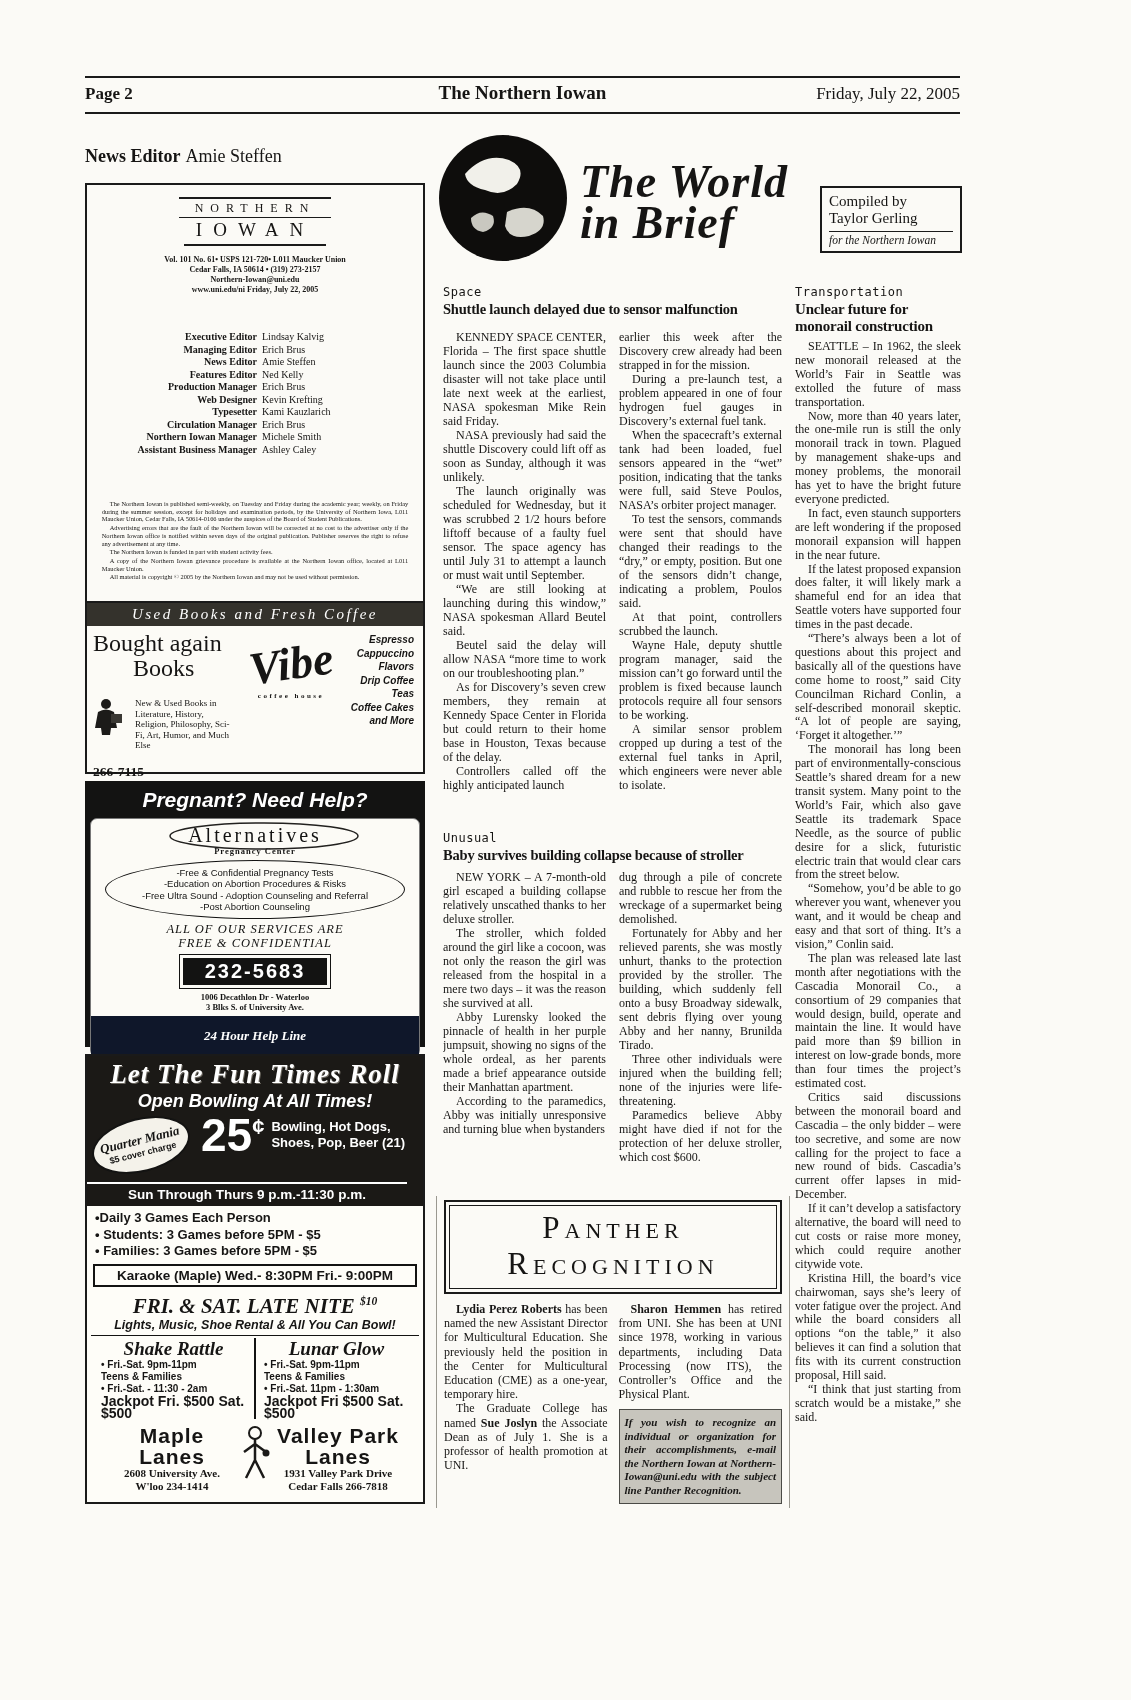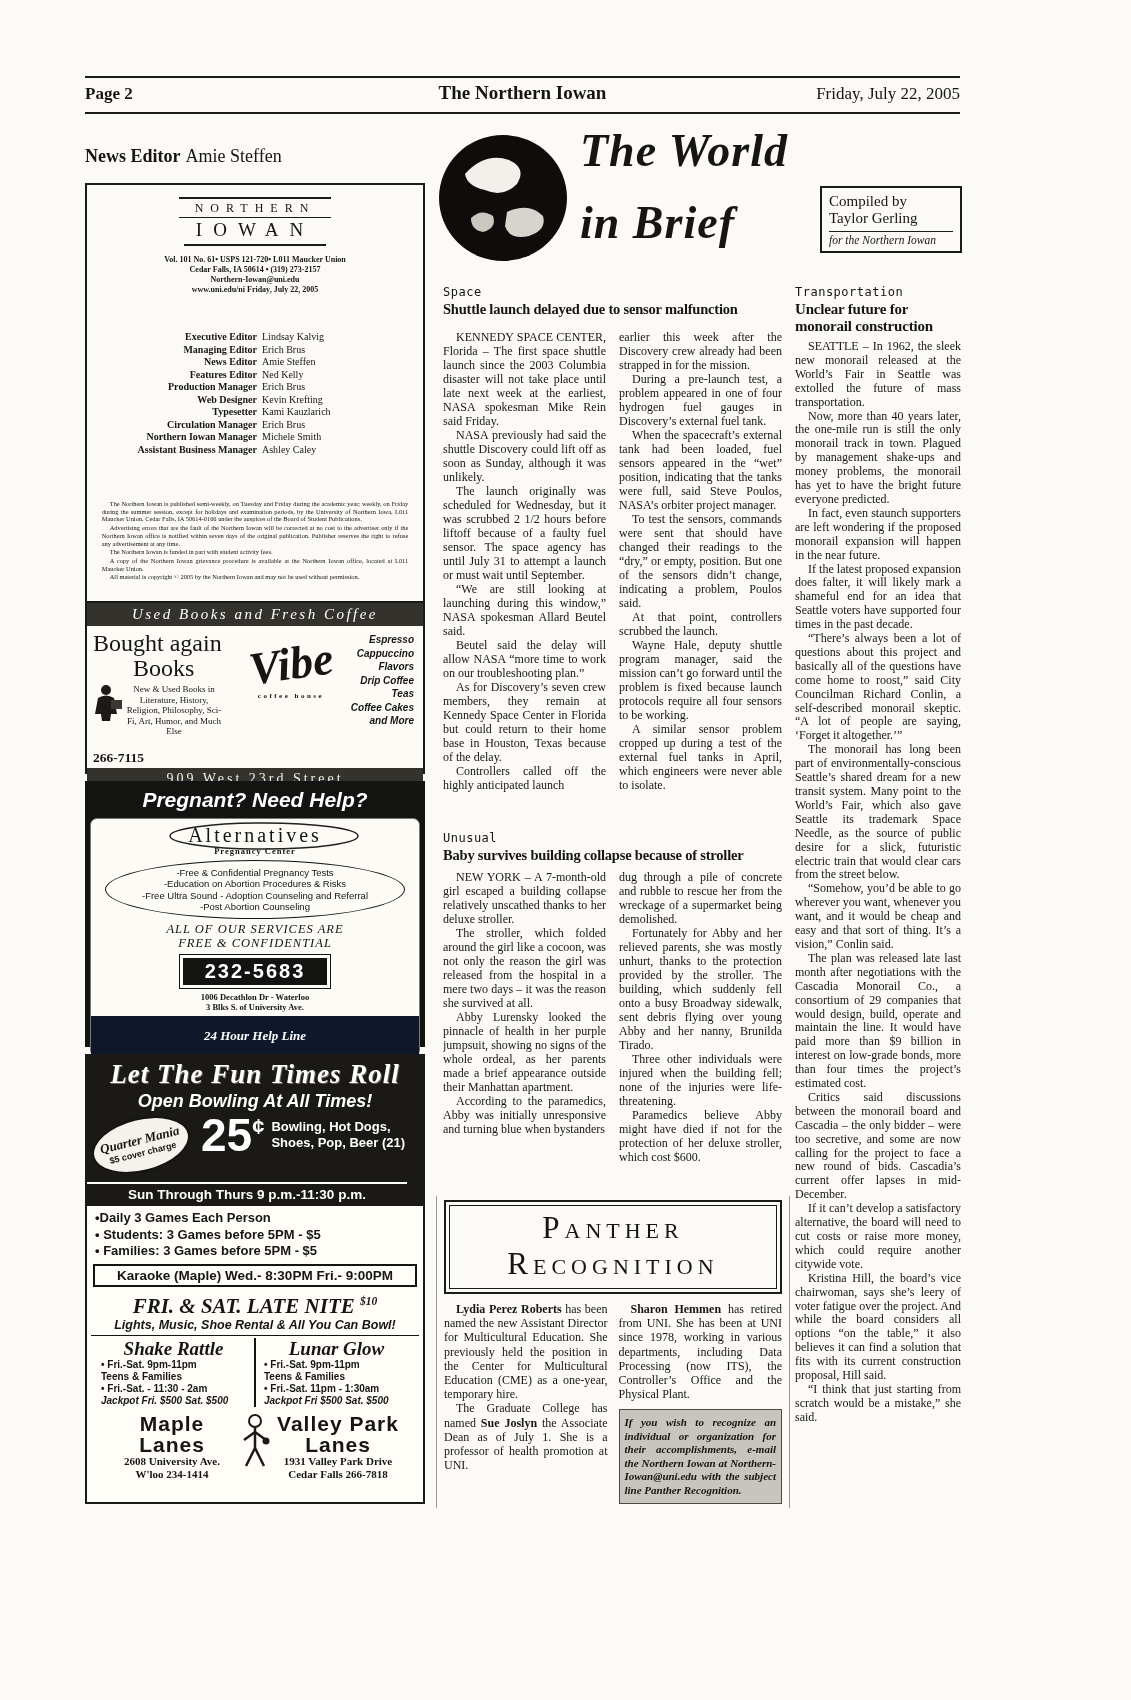--- a/index.html
+++ b/index.html
@@ -62,21 +62,21 @@
   .panther-notice { margin-top:8px; border:1px solid #4a4a46; background:#c7c5bd;
     font-style:italic; font-weight:bold; font-size:11px; line-height:13.5px; padding:6px 5px; text-align:justify; }
 
   
   .books { border:2px solid #1a1a1a; display:flex; flex-direction:column; background:#fcfbf6; }
   .books-band { background:#34322c; color:#ffffff; font-style:italic; font-size:15px; letter-spacing:2.5px; text-align:center; padding:3px 12px; }
   .books-body { flex:1; display:flex; padding:5px 6px 2px; }
   .books-left { width:152px; }
   .books-t1 { font-size:24px; line-height:25px; }
   .books-t2 { font-size:24px; line-height:25px; margin-left:40px; }
-  .books-info { display:flex; margin-top:3px; gap:0;text-align:center; }
+  .books-info { display:flex; margin-top:17px; gap:12px; }
   .books-desc { font-size:9px; line-height:10.5px; width:102px; }
   .books-phone { font-weight:bold; font-size:13.5px; margin-top:13px; }
   .books-vibe { width:92px; text-align:center; padding-top:6px; }
   .vibe-text { display:inline-block; font-weight:bold; font-style:italic; font-size:46px; transform:rotate(-8deg); }
   .vibe-sub { font-size:7px; letter-spacing:2.5px; margin-top:2px; font-weight:bold; }
   .books-menu { flex:1; text-align:right; padding-right:3px; padding-top:2px; }
   .books-menu p { font-family:"Liberation Sans",sans-serif; font-weight:bold; font-style:italic; font-size:10px; line-height:13.5px; }
   .books-street { background:#34322c; color:#f2f0e8; text-align:center; font-size:14px; letter-spacing:3px; padding:3px 0; }
   .books-blur { height:11px; background:linear-gradient(#c9c7c0,#aeaca4); }
 
@@ -117,21 +117,21 @@
   .bowl-bullets p { font-family:"Liberation Sans",sans-serif; font-weight:bold; font-size:13px; line-height:16.5px; }
   .bowl-karaoke { border:2px solid #131312; margin:3px 6px 2px; text-align:center; font-family:"Liberation Sans",sans-serif; font-weight:bold; font-size:13.5px; padding:2px 0; }
   .bowl-latenite { text-align:center; font-weight:bold; font-style:italic; font-size:21px; line-height:24px; }
   .bowl-latesub { text-align:center; font-family:"Liberation Sans",sans-serif; font-weight:bold; font-style:italic; font-size:12.5px;
     border-bottom:1.5px solid #131312; padding-bottom:3px; margin:0 4px; }
   .bowl-programs { display:flex; margin:2px 6px 0; }
   .program { flex:1; padding:0 2px; }
   .program + .program { border-left:2px solid #131312; }
   .prog-name { font-weight:bold; font-style:italic; font-size:19px; text-align:center; line-height:21px; }
   .prog-items p { font-family:"Liberation Sans",sans-serif; font-weight:bold; font-size:10px; line-height:12px; padding-left:6px; }
-  .prog-items p:last-child { font-style:italic; font-size:10px; }
+  .prog-items p:last-child { font-size:14px; }
   .bowl-venues { display:flex; position:relative; margin-top:3px; padding:3px 2px 4px; }
   .venue { flex:1; text-align:center; }
   .venue-name { font-family:"Liberation Sans",sans-serif; font-weight:bold; font-size:21px; line-height:21px; letter-spacing:1px; }
   .venue-addr { font-weight:bold; font-size:11px; line-height:13.5px; }
   .mascot { position:absolute; left:50%; top:4px; transform:translateX(-50%); }
 </style>
 </head>
 <body>
 
 <div class="page">
@@ -207,21 +207,21 @@
         <p>All material is copyright © 2005 by the Northern Iowan and may not be used without permission.</p>
       </div>
   </div>
 
   <svg class="abs" style="left:437px;top:132px" width="136" height="132" viewBox="0 0 136 132">
     <ellipse cx="66" cy="66" rx="64" ry="63" fill="#0e0d0c"></ellipse>
     <path d="M28 42 Q48 20 72 28 Q90 36 80 52 Q66 66 48 58 Q30 54 28 42Z" fill="#f1f0ea"></path>
     <path d="M70 80 Q92 70 106 84 Q110 98 92 104 Q72 108 68 94Z" fill="#d6d5cd"></path>
     <path d="M34 86 Q44 76 56 84 Q60 96 46 100 Q34 98 34 86Z" fill="#c9c8c0"></path>
   </svg>
-  <div class="abs wib-title" style="left:580px;top:124px">The World</div>
+  <div class="abs wib-title" style="left:580px;top:155px">The World</div>
   <div class="abs wib-title" style="left:580px;top:196px">in Brief</div>
   <div class="abs compiled" style="left:820px;top:186px;width:142px">
     <div>Compiled by</div>
     <div>Taylor Gerling</div>
     <div class="comp3">for the Northern Iowan</div>
   </div>
 
   <div class="abs kicker" style="left:443px;top:285px">Space</div>
   <h2 class="abs headline" style="left:443px;top:301px;width:348px">Shuttle launch delayed due to sensor malfunction</h2>
   <div class="abs body-col" style="left:443px;top:330px;width:163px;height:498px">

